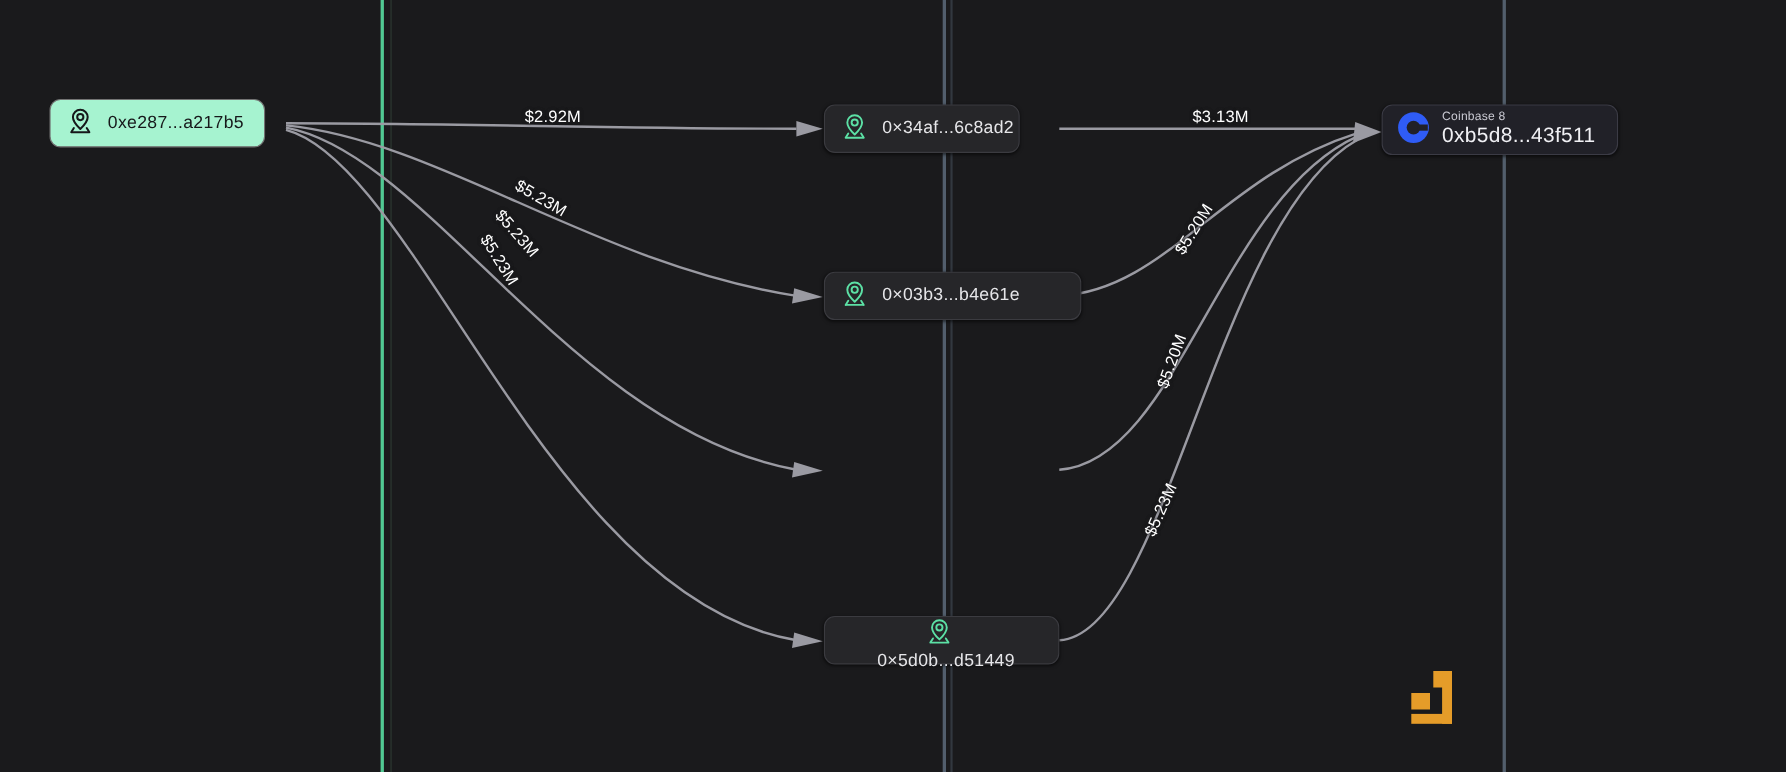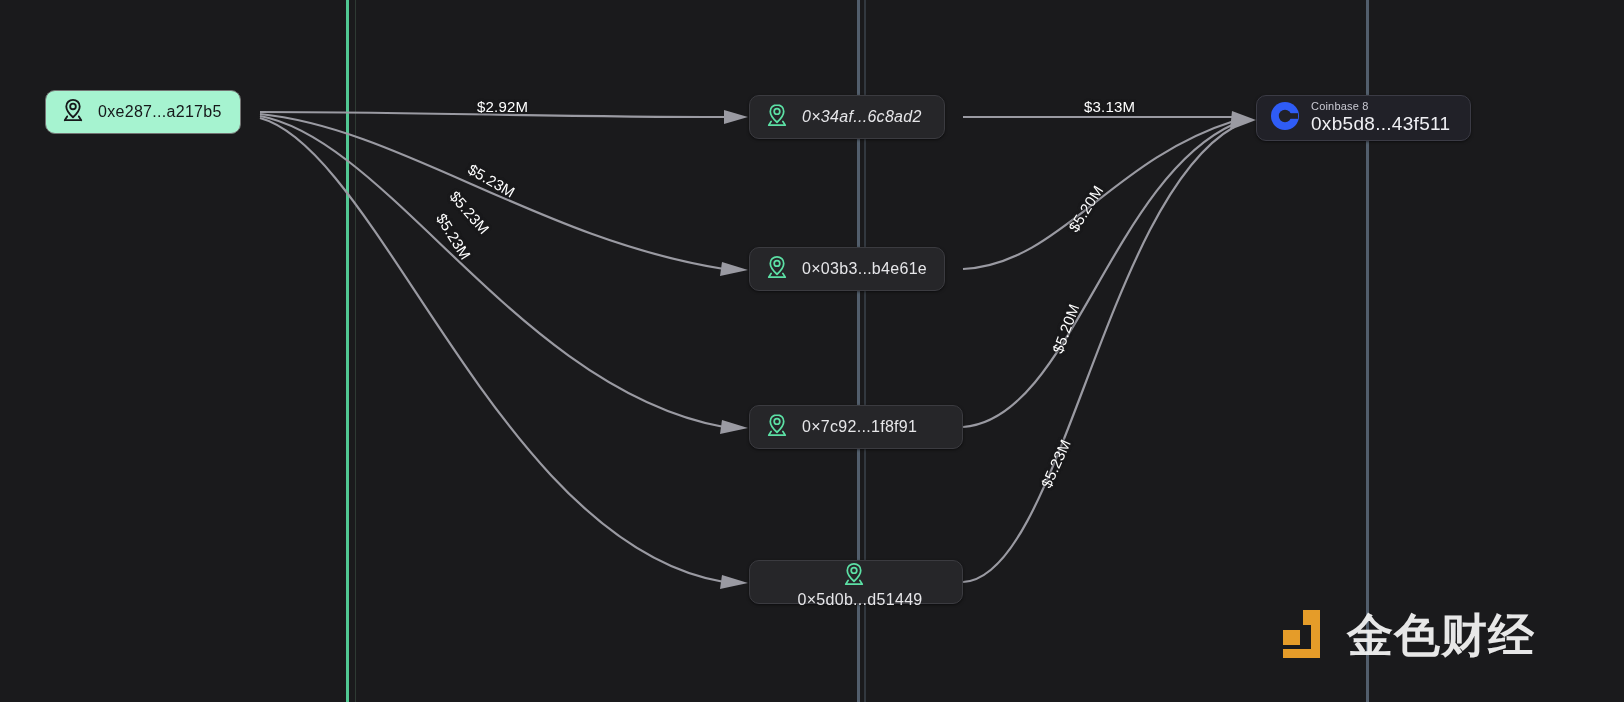--- a/index.html
+++ b/index.html
@@ -178,58 +178,46 @@
         <path d="M12 2.6c-3.5 0-6.2 2.7-6.2 6.1 0 4.3 6.2 10 6.2 10s6.2-5.7 6.2-10c0-3.4-2.7-6.1-6.2-6.1z"></path>
         <circle cx="12" cy="8.7" r="2.6"></circle>
         <path d="M6.6 17.9 4.4 21.4"></path>
         <path d="M17.4 17.9 19.6 21.4"></path>
         <path d="M5.2 21.4h13.6"></path>
       </svg>
     </span>
     <span class="node-label">0xe287...a217b5</span>
   </div>
 
-  <div class="node node-mid" style="left:749px; top:95px; width:196px;font-style:italic;">
+  <div class="node node-mid" style="left:749px; top:95px; width:178px;">
     <span class="pin-icon">
       <svg width="26" height="26" viewBox="0 0 24 24" fill="none" stroke="#5ce0a5" stroke-width="1.6" stroke-linecap="round" stroke-linejoin="round">
         <path d="M12 2.6c-3.5 0-6.2 2.7-6.2 6.1 0 4.3 6.2 10 6.2 10s6.2-5.7 6.2-10c0-3.4-2.7-6.1-6.2-6.1z"></path>
         <circle cx="12" cy="8.7" r="2.6"></circle>
         <path d="M6.6 17.9 4.4 21.4"></path>
         <path d="M17.4 17.9 19.6 21.4"></path>
         <path d="M5.2 21.4h13.6"></path>
       </svg>
     </span>
     <span class="node-label">0×34af...6c8ad2</span>
   </div>
 
-  <div class="node node-mid" style="left:749px; top:247px; width:196px;">
+  <div class="node node-mid" style="left:749px; top:247px; width:234px;">
     <span class="pin-icon">
       <svg width="26" height="26" viewBox="0 0 24 24" fill="none" stroke="#5ce0a5" stroke-width="1.6" stroke-linecap="round" stroke-linejoin="round">
         <path d="M12 2.6c-3.5 0-6.2 2.7-6.2 6.1 0 4.3 6.2 10 6.2 10s6.2-5.7 6.2-10c0-3.4-2.7-6.1-6.2-6.1z"></path>
         <circle cx="12" cy="8.7" r="2.6"></circle>
         <path d="M6.6 17.9 4.4 21.4"></path>
         <path d="M17.4 17.9 19.6 21.4"></path>
         <path d="M5.2 21.4h13.6"></path>
       </svg>
     </span>
     <span class="node-label">0×03b3...b4e61e</span>
   </div>
 
-  <div class="node node-mid" style="left:749px; top:405px; width:214px;">
-    <span class="pin-icon">
-      <svg width="26" height="26" viewBox="0 0 24 24" fill="none" stroke="#5ce0a5" stroke-width="1.6" stroke-linecap="round" stroke-linejoin="round">
-        <path d="M12 2.6c-3.5 0-6.2 2.7-6.2 6.1 0 4.3 6.2 10 6.2 10s6.2-5.7 6.2-10c0-3.4-2.7-6.1-6.2-6.1z"></path>
-        <circle cx="12" cy="8.7" r="2.6"></circle>
-        <path d="M6.6 17.9 4.4 21.4"></path>
-        <path d="M17.4 17.9 19.6 21.4"></path>
-        <path d="M5.2 21.4h13.6"></path>
-      </svg>
-    </span>
-    <span class="node-label">0×7c92...1f8f91</span>
-  </div>
 
   <div class="node node-mid" style="left:749px; top:560px; width:214px;flex-direction:column;">
     <span class="pin-icon">
       <svg width="26" height="26" viewBox="0 0 24 24" fill="none" stroke="#5ce0a5" stroke-width="1.6" stroke-linecap="round" stroke-linejoin="round">
         <path d="M12 2.6c-3.5 0-6.2 2.7-6.2 6.1 0 4.3 6.2 10 6.2 10s6.2-5.7 6.2-10c0-3.4-2.7-6.1-6.2-6.1z"></path>
         <circle cx="12" cy="8.7" r="2.6"></circle>
         <path d="M6.6 17.9 4.4 21.4"></path>
         <path d="M17.4 17.9 19.6 21.4"></path>
         <path d="M5.2 21.4h13.6"></path>
       </svg>
@@ -253,16 +241,15 @@
 
   <div id="watermark">
     <span class="wm-mark">
       <svg width="52" height="58" viewBox="0 0 52 58">
         <rect x="22" y="4" width="17" height="15" fill="#f0a32a"></rect>
         <rect x="30" y="4" width="9" height="48" fill="#f0a32a"></rect>
         <rect x="2" y="24" width="17" height="15" fill="#f0a32a"></rect>
         <rect x="2" y="43" width="37" height="9" fill="#f0a32a"></rect>
       </svg>
     </span>
-    <span class="wm-text">金色财经</span>
   </div>
 
 </div>
 
 </body></html>

